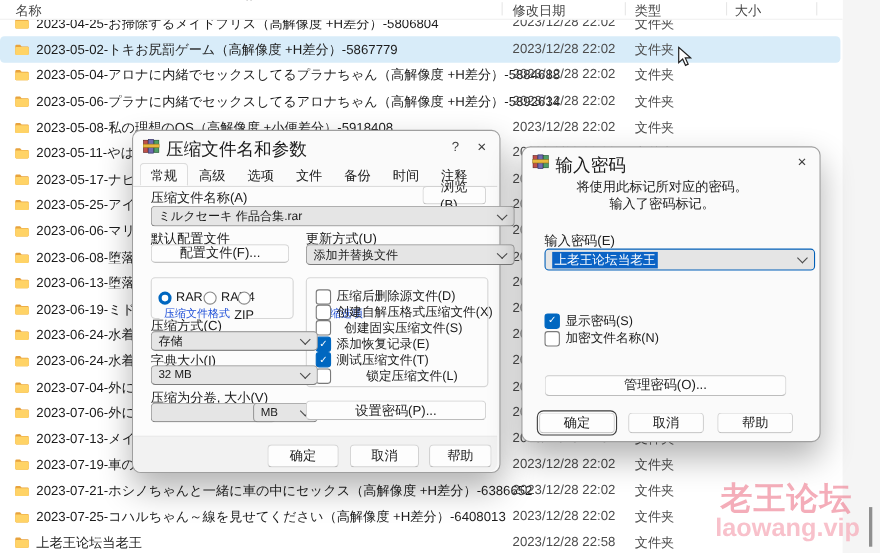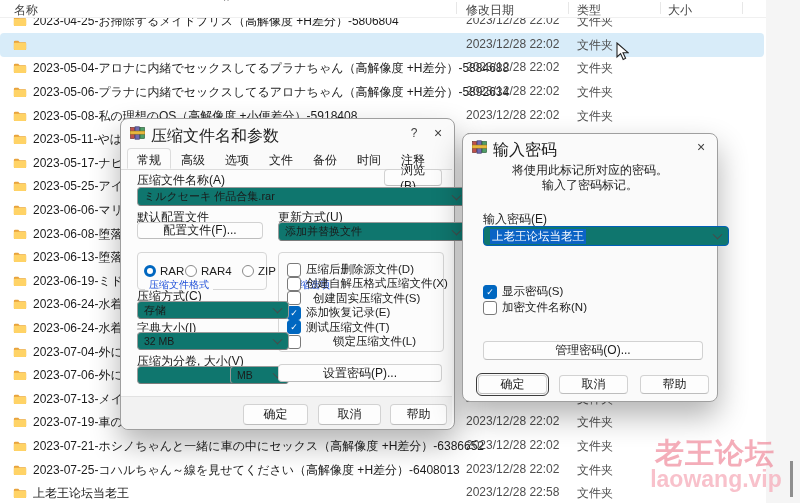--- a/index.html
+++ b/index.html
@@ -27,21 +27,21 @@
   .dlg { position:absolute; border:1px solid #9f9f9f; border-radius:8px;
     box-shadow:0 14px 30px rgba(0,0,0,.30); background:#fafafa; }
   .titlebar { position:absolute; top:0; left:0; right:0; height:28px; }
   .titlebar .ttl { position:absolute; left:30px; top:7px; font-size:16px; color:#1b1b1b; }
   .titlebar .ico { position:absolute; left:9px; top:7px; }
   .cap-btn { position:absolute; top:6px; width:16px; height:16px; text-align:center; line-height:16px;
     color:#404040; font-size:12px; }
   .btn { position:absolute; background:#fdfdfd; border:1px solid #d2d2d2; border-bottom-color:#bdbdbd;
     border-radius:4px; display:flex; align-items:center; justify-content:center; font-size:12px; color:#1b1b1b; }
   .btn.focused { outline:1.6px solid #3c3c3c; outline-offset:1px; }
-  .combo { position:absolute; background:#0f766e; border:1px solid #9b9b9b; border-bottom-color:#7c7c7c;
+  .combo { position:absolute; background:#e5e5e5; border:1px solid #9b9b9b; border-bottom-color:#7c7c7c;
     border-radius:4px; display:flex; align-items:center; padding:0 18px 0 6px; font-size:11px;
     white-space:nowrap; overflow:hidden; }
   .combo .chev, .chev { position:absolute; right:7px; top:50%; width:6px; height:6px;
     border-right:1.3px solid #4a4a4a; border-bottom:1.3px solid #4a4a4a;
     transform:translateY(-70%) rotate(45deg); }
   .grp { position:absolute; border:1px solid #d6d6d6; border-radius:4px; }
   .grp .legend { position:absolute; top:-8px; left:7px; background:#fcfcfc; padding:0 4px; font-size:10px; color:#1d4ed8;margin-top:33px; }
   .lbl { position:absolute; font-size:12px; color:#1b1b1b; white-space:nowrap; }
   .cb-row { position:absolute; display:flex; align-items:center; gap:5px; font-size:11.5px; white-space:nowrap; }
   .cb { width:12px; height:12px; border:1px solid #7a7a7a; border-radius:3px; background:#fff;
@@ -54,21 +54,21 @@
   #arc-dlg { left:120px; top:118px; width:333px; height:310px; z-index:10; }
   #arc-tabs { position:absolute; left:6px; top:29px; height:21px; display:flex; z-index:2; }
   .tab { padding:3px 9px 2px 9px; font-size:12px; color:#1b1b1b; border:1px solid transparent;
     border-radius:4px 4px 0 0; }
   .tab.active { background:#fcfcfc; border-color:#dcdcdc; border-bottom-color:#fcfcfc; }
   #arc-page { position:absolute; left:0; top:50px; width:331px; height:227px; background:#fcfcfc;
     border-top:1px solid #dcdcdc; }
   #arc-footer { position:absolute; left:0; top:277px; width:331px; height:32px; background:#f2f2f2;
     border-top:1px solid #e2e2e2; border-radius:0 0 8px 8px; }
   
-  #pwd-dlg { left:462px; top:133px; width:254px; height:267px; z-index:11; }
+  #pwd-dlg { left:474px; top:133px; width:254px; height:267px; z-index:11;padding-left:16px; }
   #pwd-info { position:absolute; left:0; top:29px; width:254px; text-align:center; font-size:12px;
     line-height:15px; color:#1b1b1b; }
   #pwd-combo { left:20px; top:92px; width:220px; height:18px; border:1.6px solid #005fb8; border-radius:4px; }
   #pwd-combo .sel { background:#0b63c5; color:#fff; padding:0 2px; font-size:11.5px; }
   
   #wm1 { position:absolute; left:650px; top:434px; width:130px; text-align:center; font-weight:bold;
     font-size:29px; letter-spacing:1px; color:rgba(238,122,142,.62); z-index:30; }
   #wm2 { position:absolute; left:648px; top:466px; width:136px; text-align:center; font-weight:bold;
     font-size:23px; color:rgba(245,172,185,.75); z-index:30; }
   #cursor { position:absolute; left:616px; top:42px; z-index:50; }
@@ -87,20 +87,21 @@
           </svg></span>
         <span class="name">2023-04-25-お掃除するメイドプリス（高解像度 +H差分）-5806804</span>
         <span class="date">2023/12/28 22:02</span>
         <span class="type">文件夹</span>
       </div>
       <div class="row selected" style="top: 32.8px;">
         <span class="ficon"><svg width="14" height="12" viewBox="0 0 16 13">
             <path d="M1 3 Q1 1.6 2.4 1.6 L6 1.6 L7.6 3.4 L13.8 3.4 Q15 3.4 15 4.6 L15 11 Q15 12.2 13.8 12.2 L2.2 12.2 Q1 12.2 1 11 Z" fill="#e8a33d"></path>
             <path d="M1 5 Q1 4 2.2 4 L13.8 4 Q15 4 15 5 L15 11 Q15 12.2 13.8 12.2 L2.2 12.2 Q1 12.2 1 11 Z" fill="#ffd366"></path>
           </svg></span>
+        <span class="name">2023-05-02-トキお尻罰ゲーム（高解像度 +H差分）-5867779</span>
         <span class="date">2023/12/28 22:02</span>
         <span class="type">文件夹</span>
       </div>
       <div class="row" style="top: 56.4px; text-decoration: underline;">
         <span class="ficon"><svg width="14" height="12" viewBox="0 0 16 13">
             <path d="M1 3 Q1 1.6 2.4 1.6 L6 1.6 L7.6 3.4 L13.8 3.4 Q15 3.4 15 4.6 L15 11 Q15 12.2 13.8 12.2 L2.2 12.2 Q1 12.2 1 11 Z" fill="#e8a33d"></path>
             <path d="M1 5 Q1 4 2.2 4 L13.8 4 Q15 4 15 5 L15 11 Q15 12.2 13.8 12.2 L2.2 12.2 Q1 12.2 1 11 Z" fill="#ffd366"></path>
           </svg></span>
         <span class="name">2023-05-04-アロナに内緒でセックスしてるプラナちゃん（高解像度 +H差分）-5884688</span>
         <span class="date">2023/12/28 22:02</span>
@@ -329,21 +330,21 @@
       <span class="legend">压缩文件格式</span>
       <div id="fmt-radios">
           <div class="radio-row" style="left: 6px; top: 12px;">
             <span class="radio on"></span>
             <span>RAR</span>
           </div>
           <div class="radio-row" style="left: 47px; top: 12px;">
             <span class="radio"></span>
             <span>RAR4</span>
           </div>
-          <div class="radio-row" style="left: 104px; top: 12px;">
+          <div class="radio-row" style="left: 75px; top: 12px; flex-direction: column;">
             <span class="radio"></span>
             <span>ZIP</span>
           </div>
         </div>
     </div>
 
     <div class="grp" style="left:157px;top:133px;width:164px;height:98px">
       <span class="legend">压缩选项</span>
       <div id="arc-options">
           <div class="cb-row" style="left: 8px; top: 9px;">

